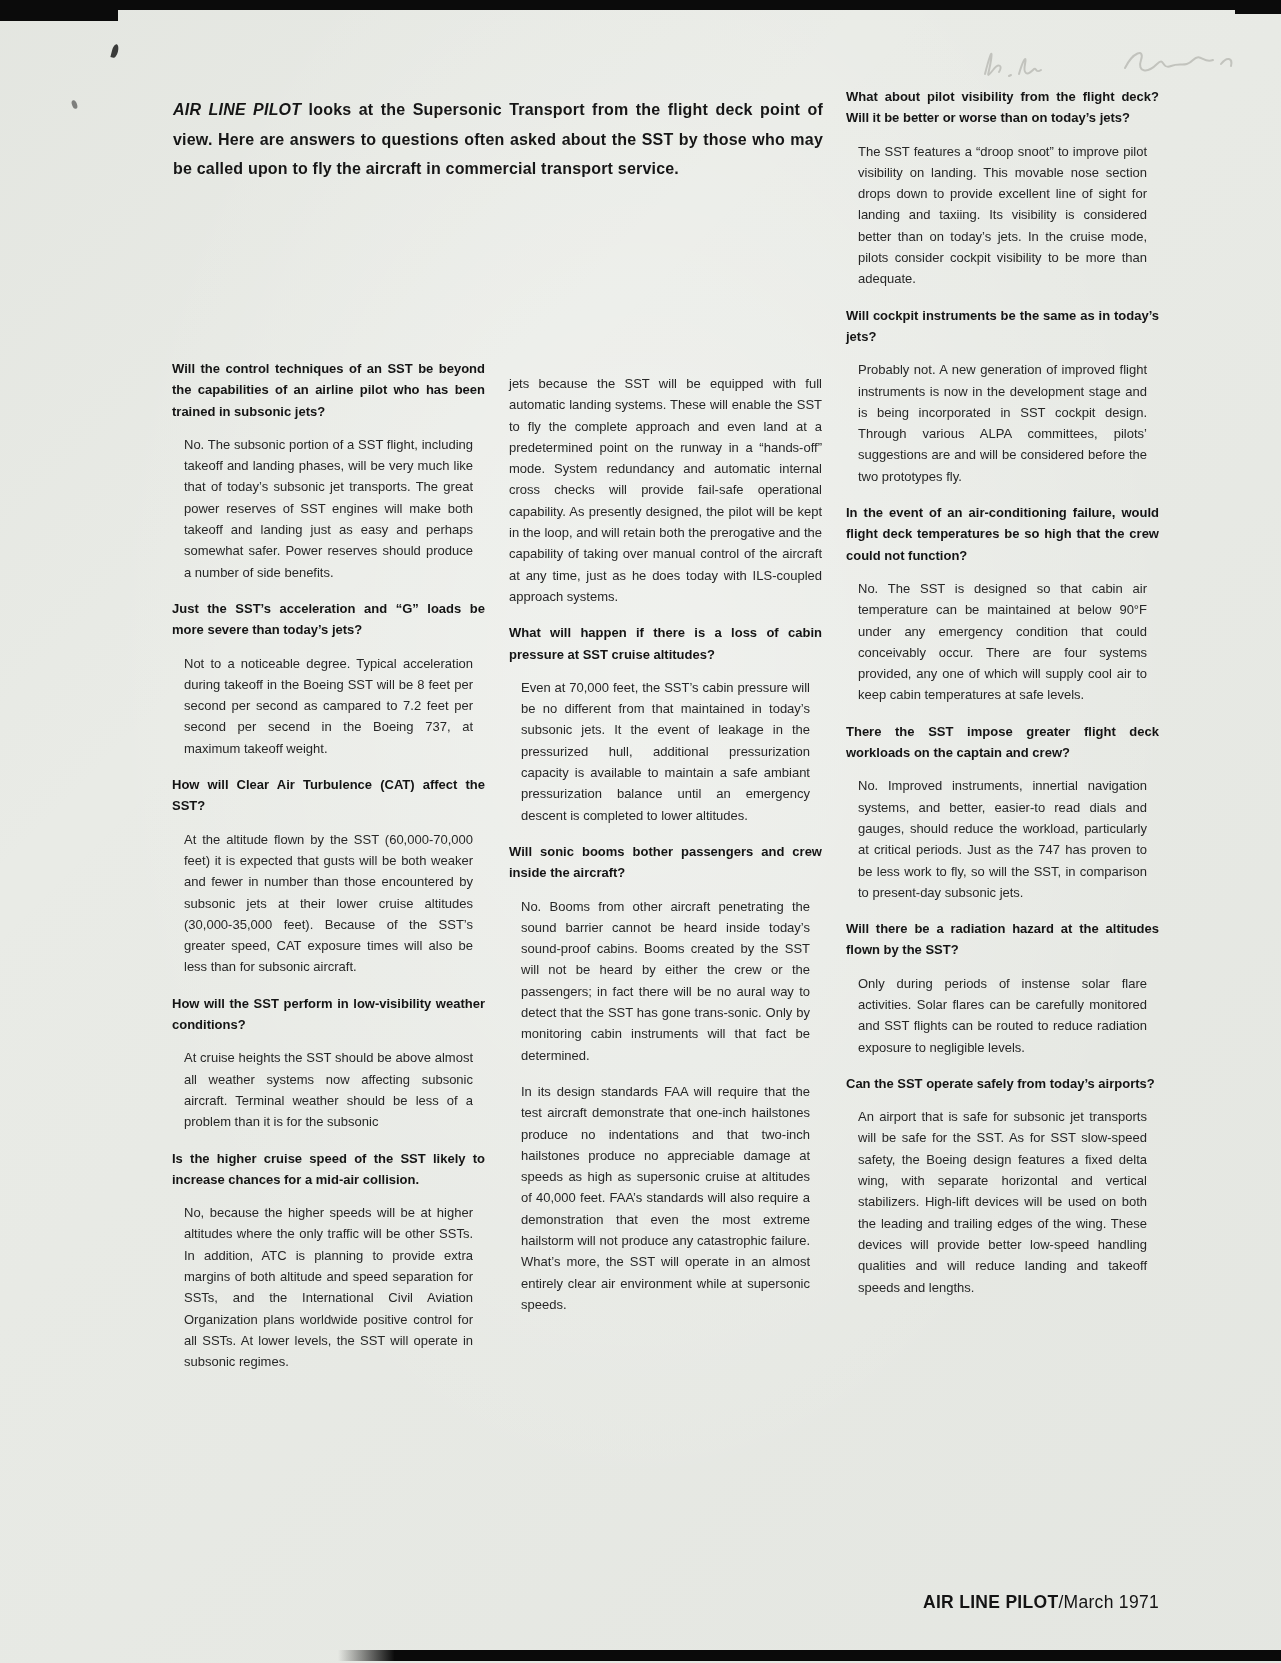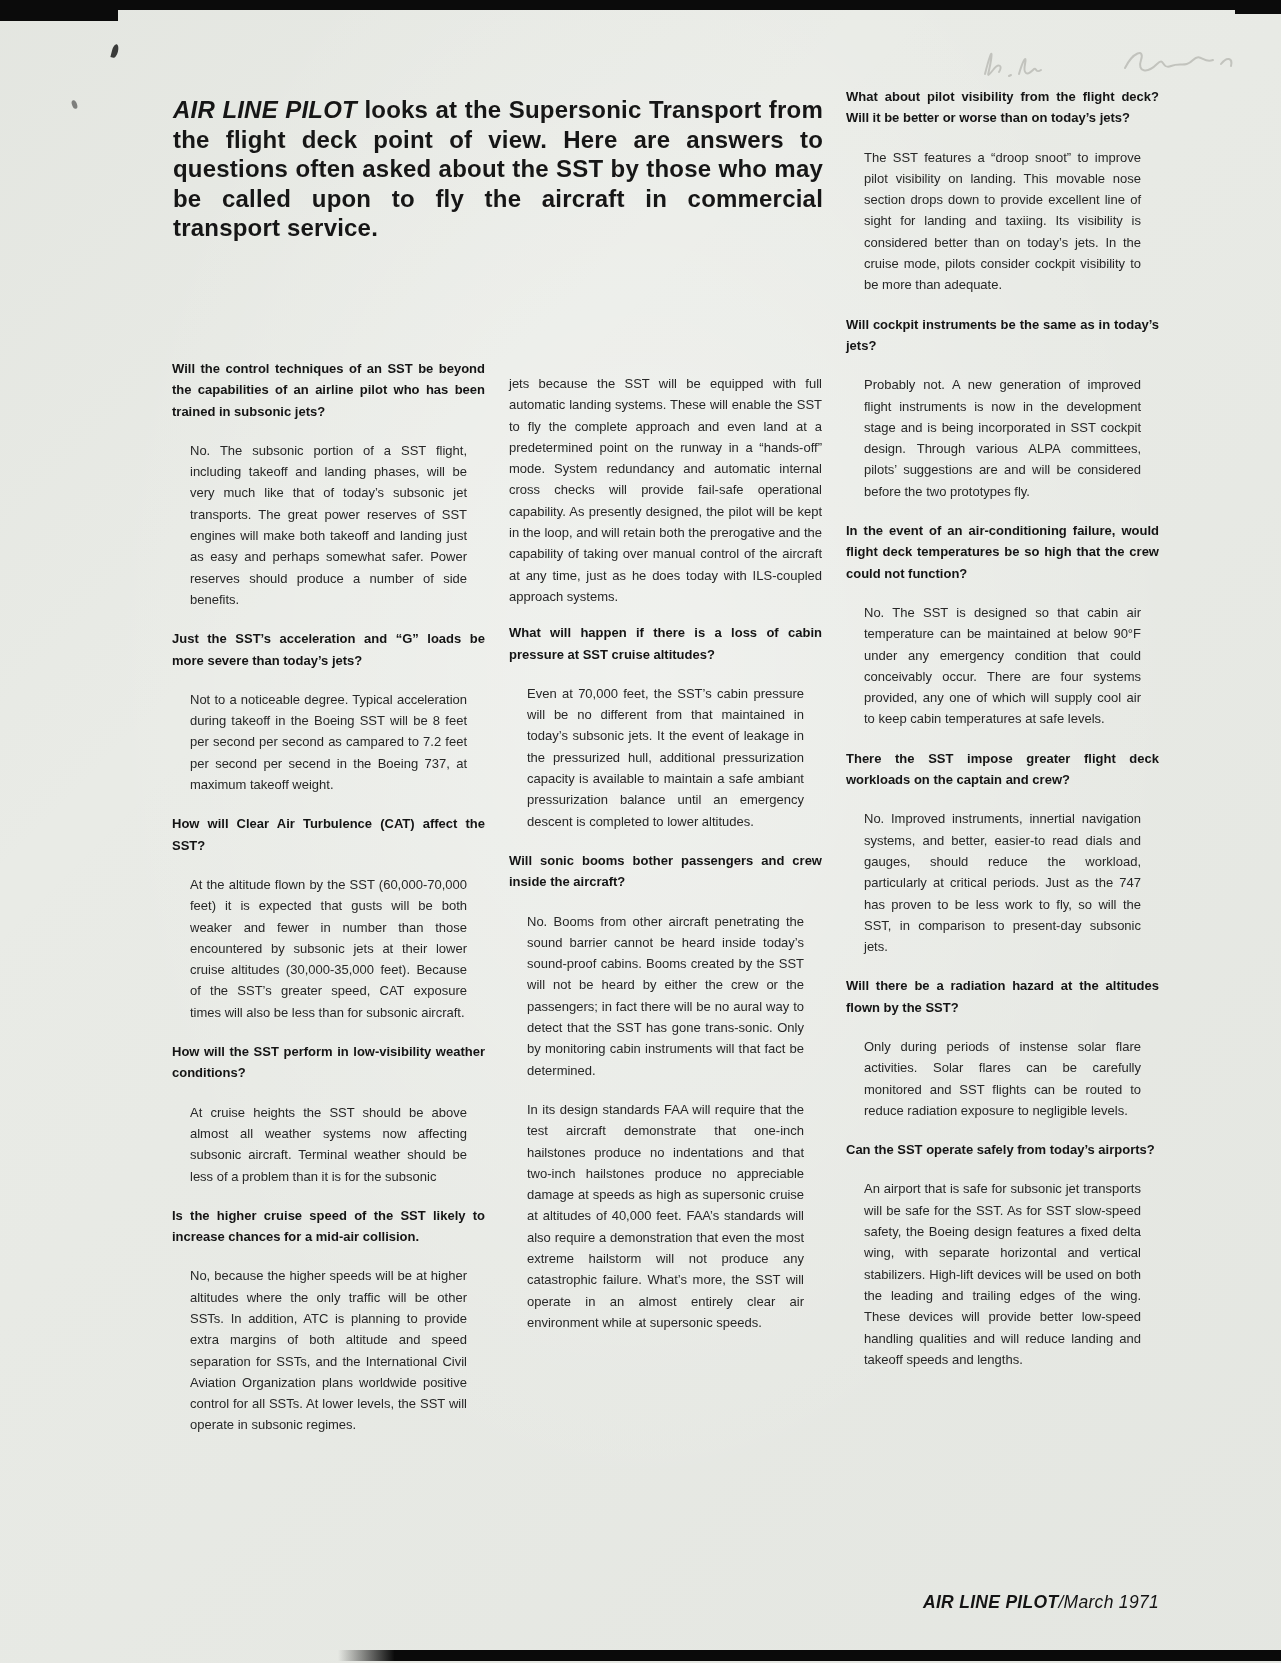--- a/index.html
+++ b/index.html
@@ -29,43 +29,43 @@
   }
   .ink-mark-2{
     position:absolute;left:72px;top:100px;width:5px;height:9px;
     background:#2a2a2a;border-radius:50%;transform:rotate(-20deg);opacity:.55;
   }
   .handwriting{position:absolute;left:975px;top:30px;opacity:.38;}
 
   
   .intro{
     position:absolute;left:173px;top:80px;width:650px;
-    font-size:24px;line-height:29.5px;font-weight:bold;color:#161616;
+    font-size:16px;line-height:29.5px;font-weight:bold;color:#161616;
     text-align:justify;letter-spacing:.2px;margin-top:15px;
   }
   .intro .mag-name{font-style:italic;}
 
   
   .col{
     position:absolute;width:313px;
     font-size:13px;line-height:21.3px;color:#272727;
     text-align:justify;
   }
   .col-1{left:172px;top:358px;}
   .col-2{left:509px;top:373px;}
   .col-3{left:846px;top:86px;}
   .qa-block{margin:0 0 15px 0;}
   .q{font-weight:bold;color:#141414;}
-  .a{margin:18px;}
+  .a{margin:12px;}
   .cont{margin:0 0 15px 0;}
 
   
   .footer{
     position:absolute;top:1592px;right:122px;
-    font-size:17.5px;color:#141414;letter-spacing:.3px;font-style:italic;
+    font-size:17.5px;color:#141414;letter-spacing:.3px;
   }
   .footer .f-mag{font-weight:bold;}
   .footer .f-issue{font-weight:normal;}
 </style>
 </head>
 <body>
 
 <div class="page">
 
   <div class="top-bar"></div>

